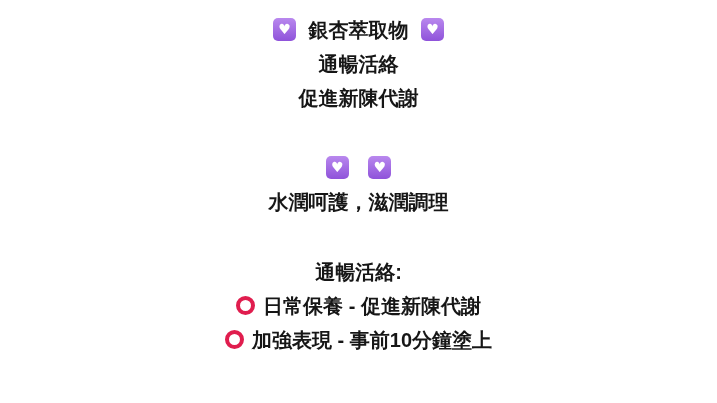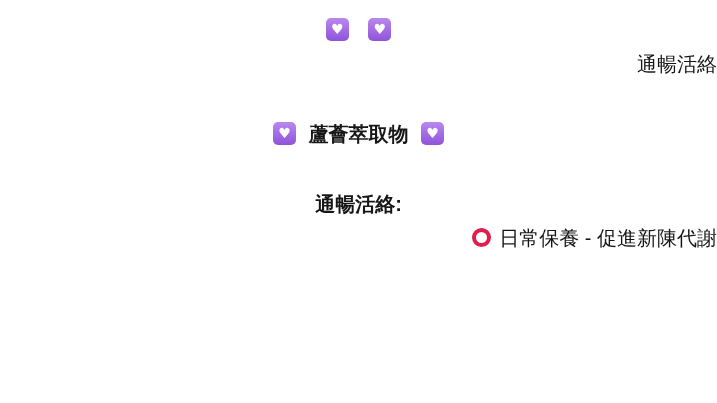--- a/index.html
+++ b/index.html
@@ -23,21 +23,21 @@
   }
   .block { margin: 0; }
   .block + .block { margin-top: 36px; }
   .heading, .line {
     margin: 0;
     font-size: 20px;
     line-height: 34px;
     white-space: nowrap;
   }
   .heading { font-weight: 700; }
-  .line { font-weight: 400; text-align: right; }
+  .line { font-weight: 700; }
 
   
   .heart-icon {
     display: inline-block;
     width: 23px;
     height: 23px;
     border-radius: 5px;
     background: linear-gradient(180deg, #b988ee 0%, #8f53da 100%);
     vertical-align: -4px;
     margin: 0 7px;
@@ -67,33 +67,38 @@
   }
 </style>
 </head>
 <body>
 
 <main class="page">
 
   <section class="block">
     <h2 class="heading">
       <span class="heart-icon"><span class="heart-glyph">♥</span></span>
+      <span>銀杏萃取物</span>
       <span class="heart-icon"><span class="heart-glyph">♥</span></span>
     </h2>
     <p class="line">通暢活絡</p>
+    <p class="line">促進新陳代謝</p>
   </section>
 
   <section class="block">
     <h2 class="heading">
       <span class="heart-icon"><span class="heart-glyph">♥</span></span>
-      <span>蘆薈萃取物</span>
       <span class="heart-icon"><span class="heart-glyph">♥</span></span>
     </h2>
+    <p class="line">水潤呵護，滋潤調理</p>
   </section>
 
   <section class="block">
     <h2 class="heading">通暢活絡:</h2>
     <p class="line">
       <span class="circle-icon"></span><span>日常保養 - 促進新陳代謝</span>
     </p>
+    <p class="line">
+      <span class="circle-icon"></span><span>加強表現 - 事前10分鐘塗上</span>
+    </p>
   </section>
 
 </main>
 
 </body></html>

